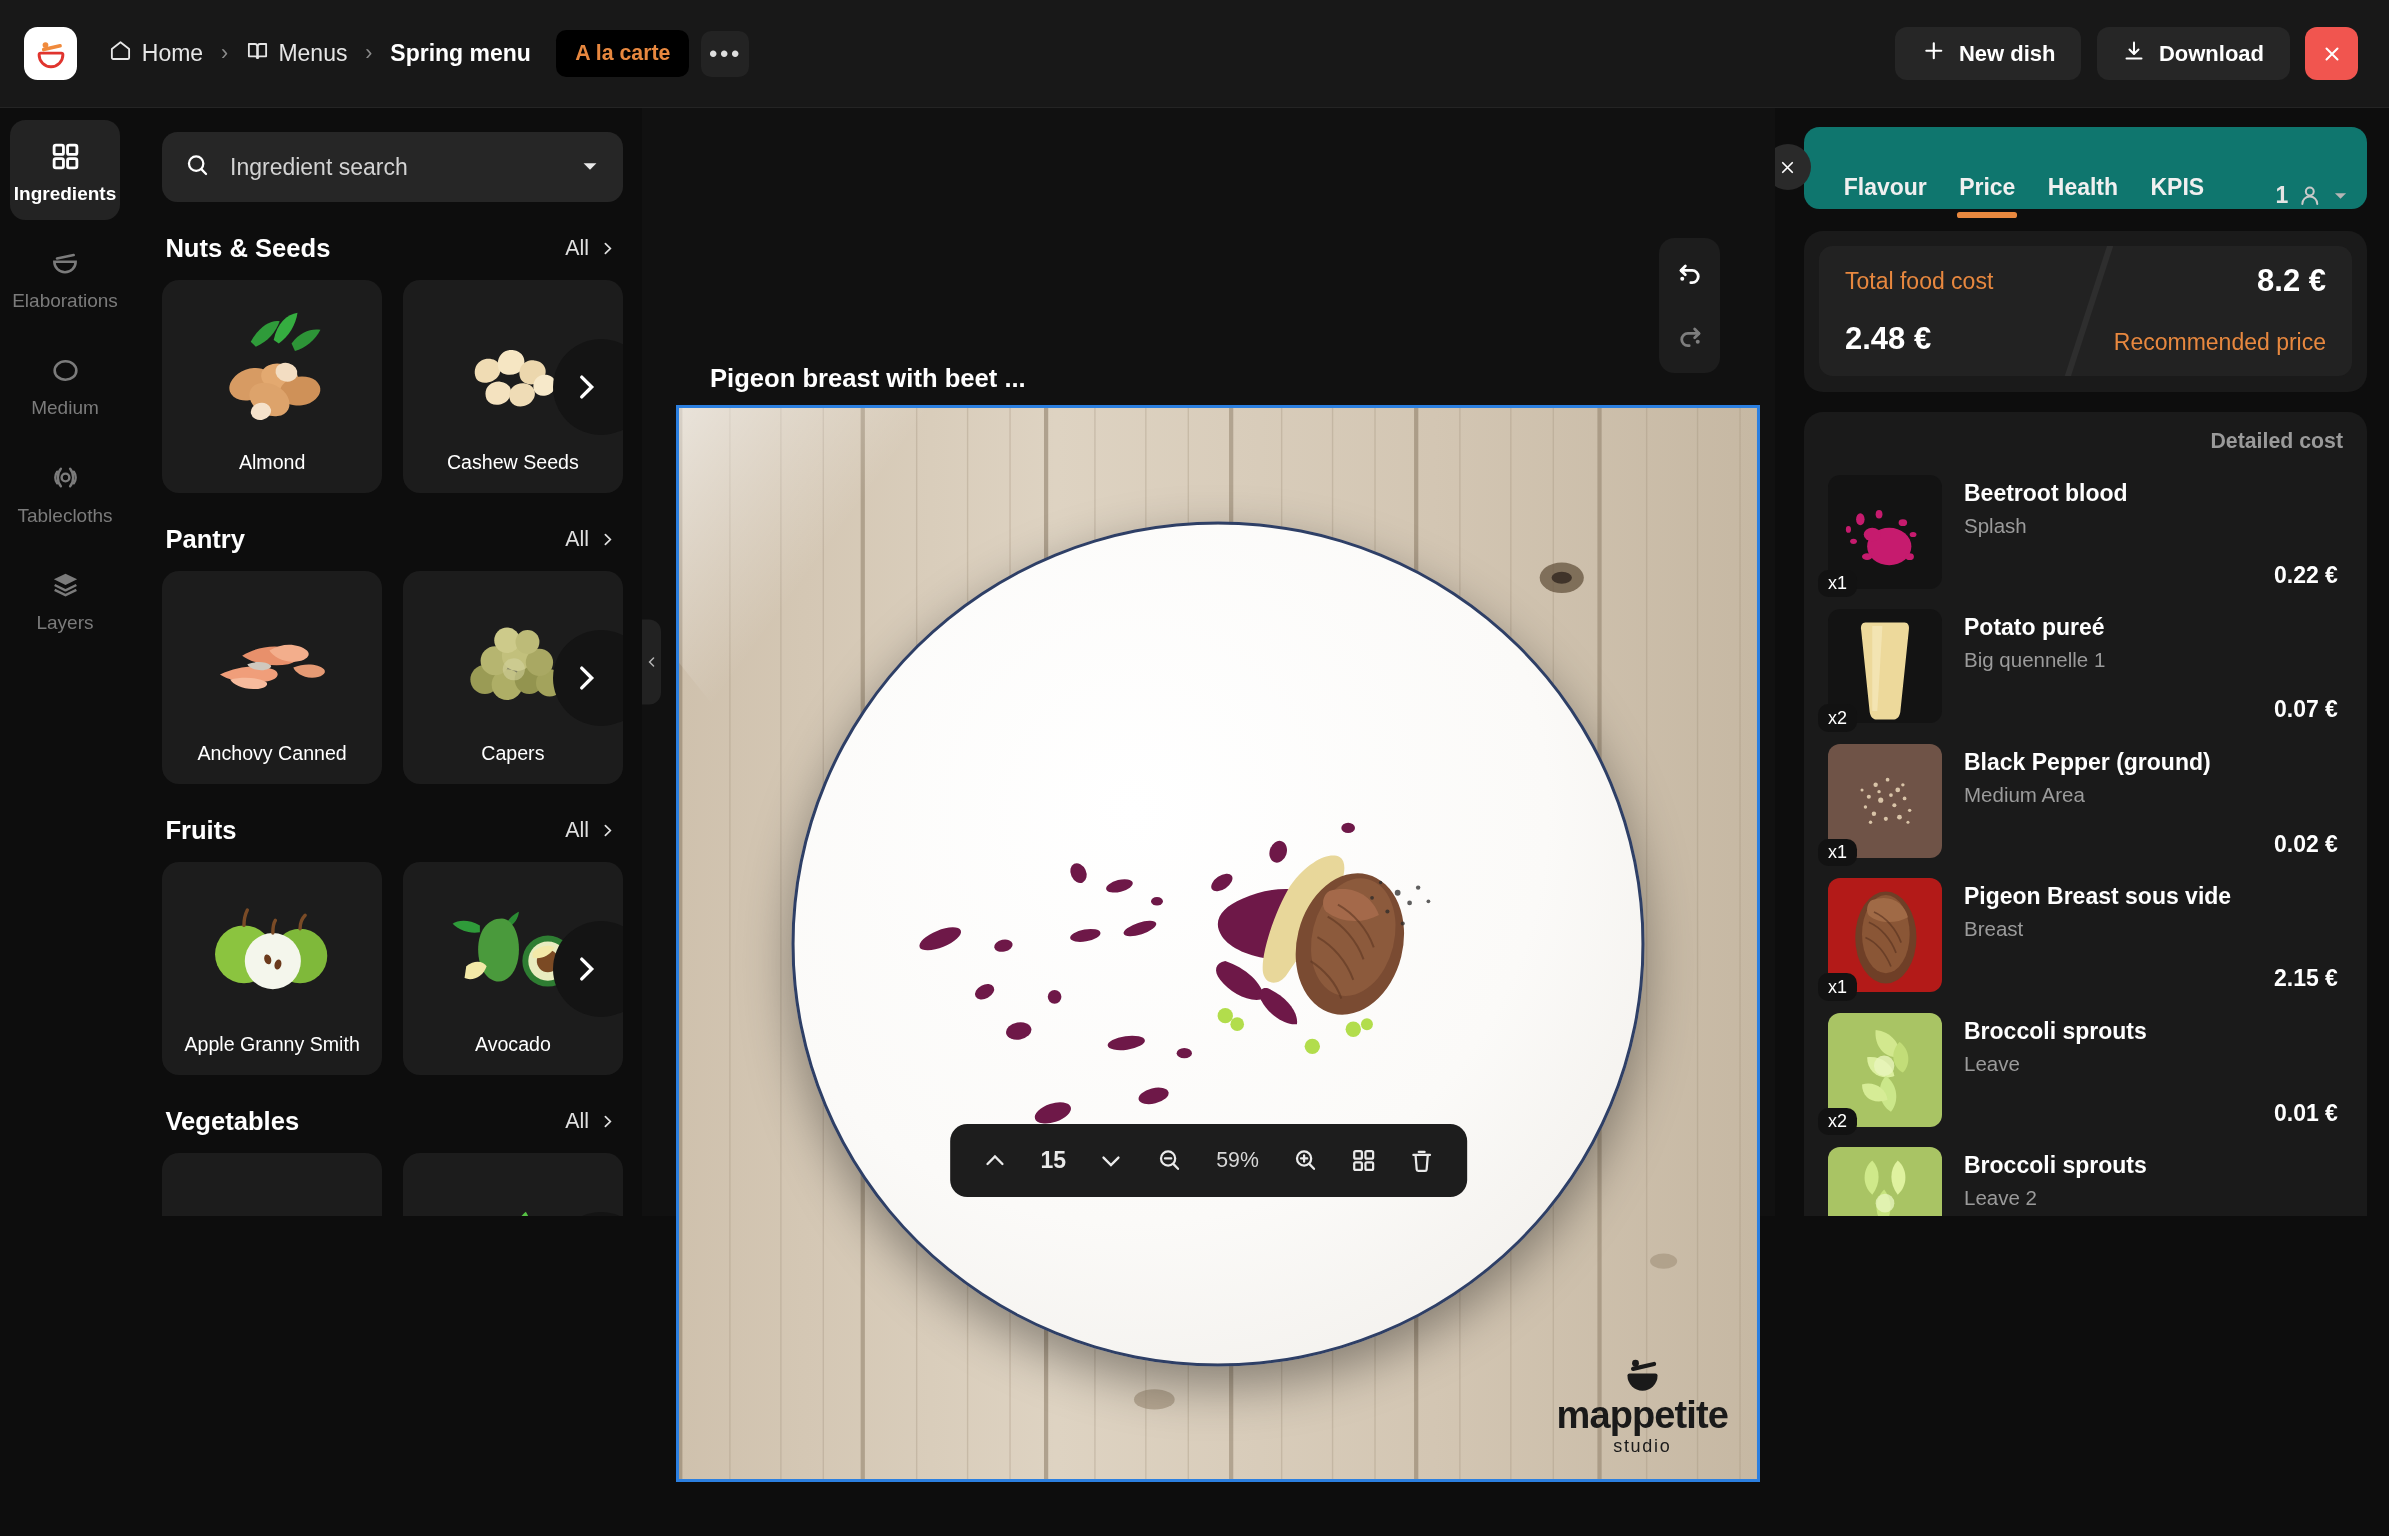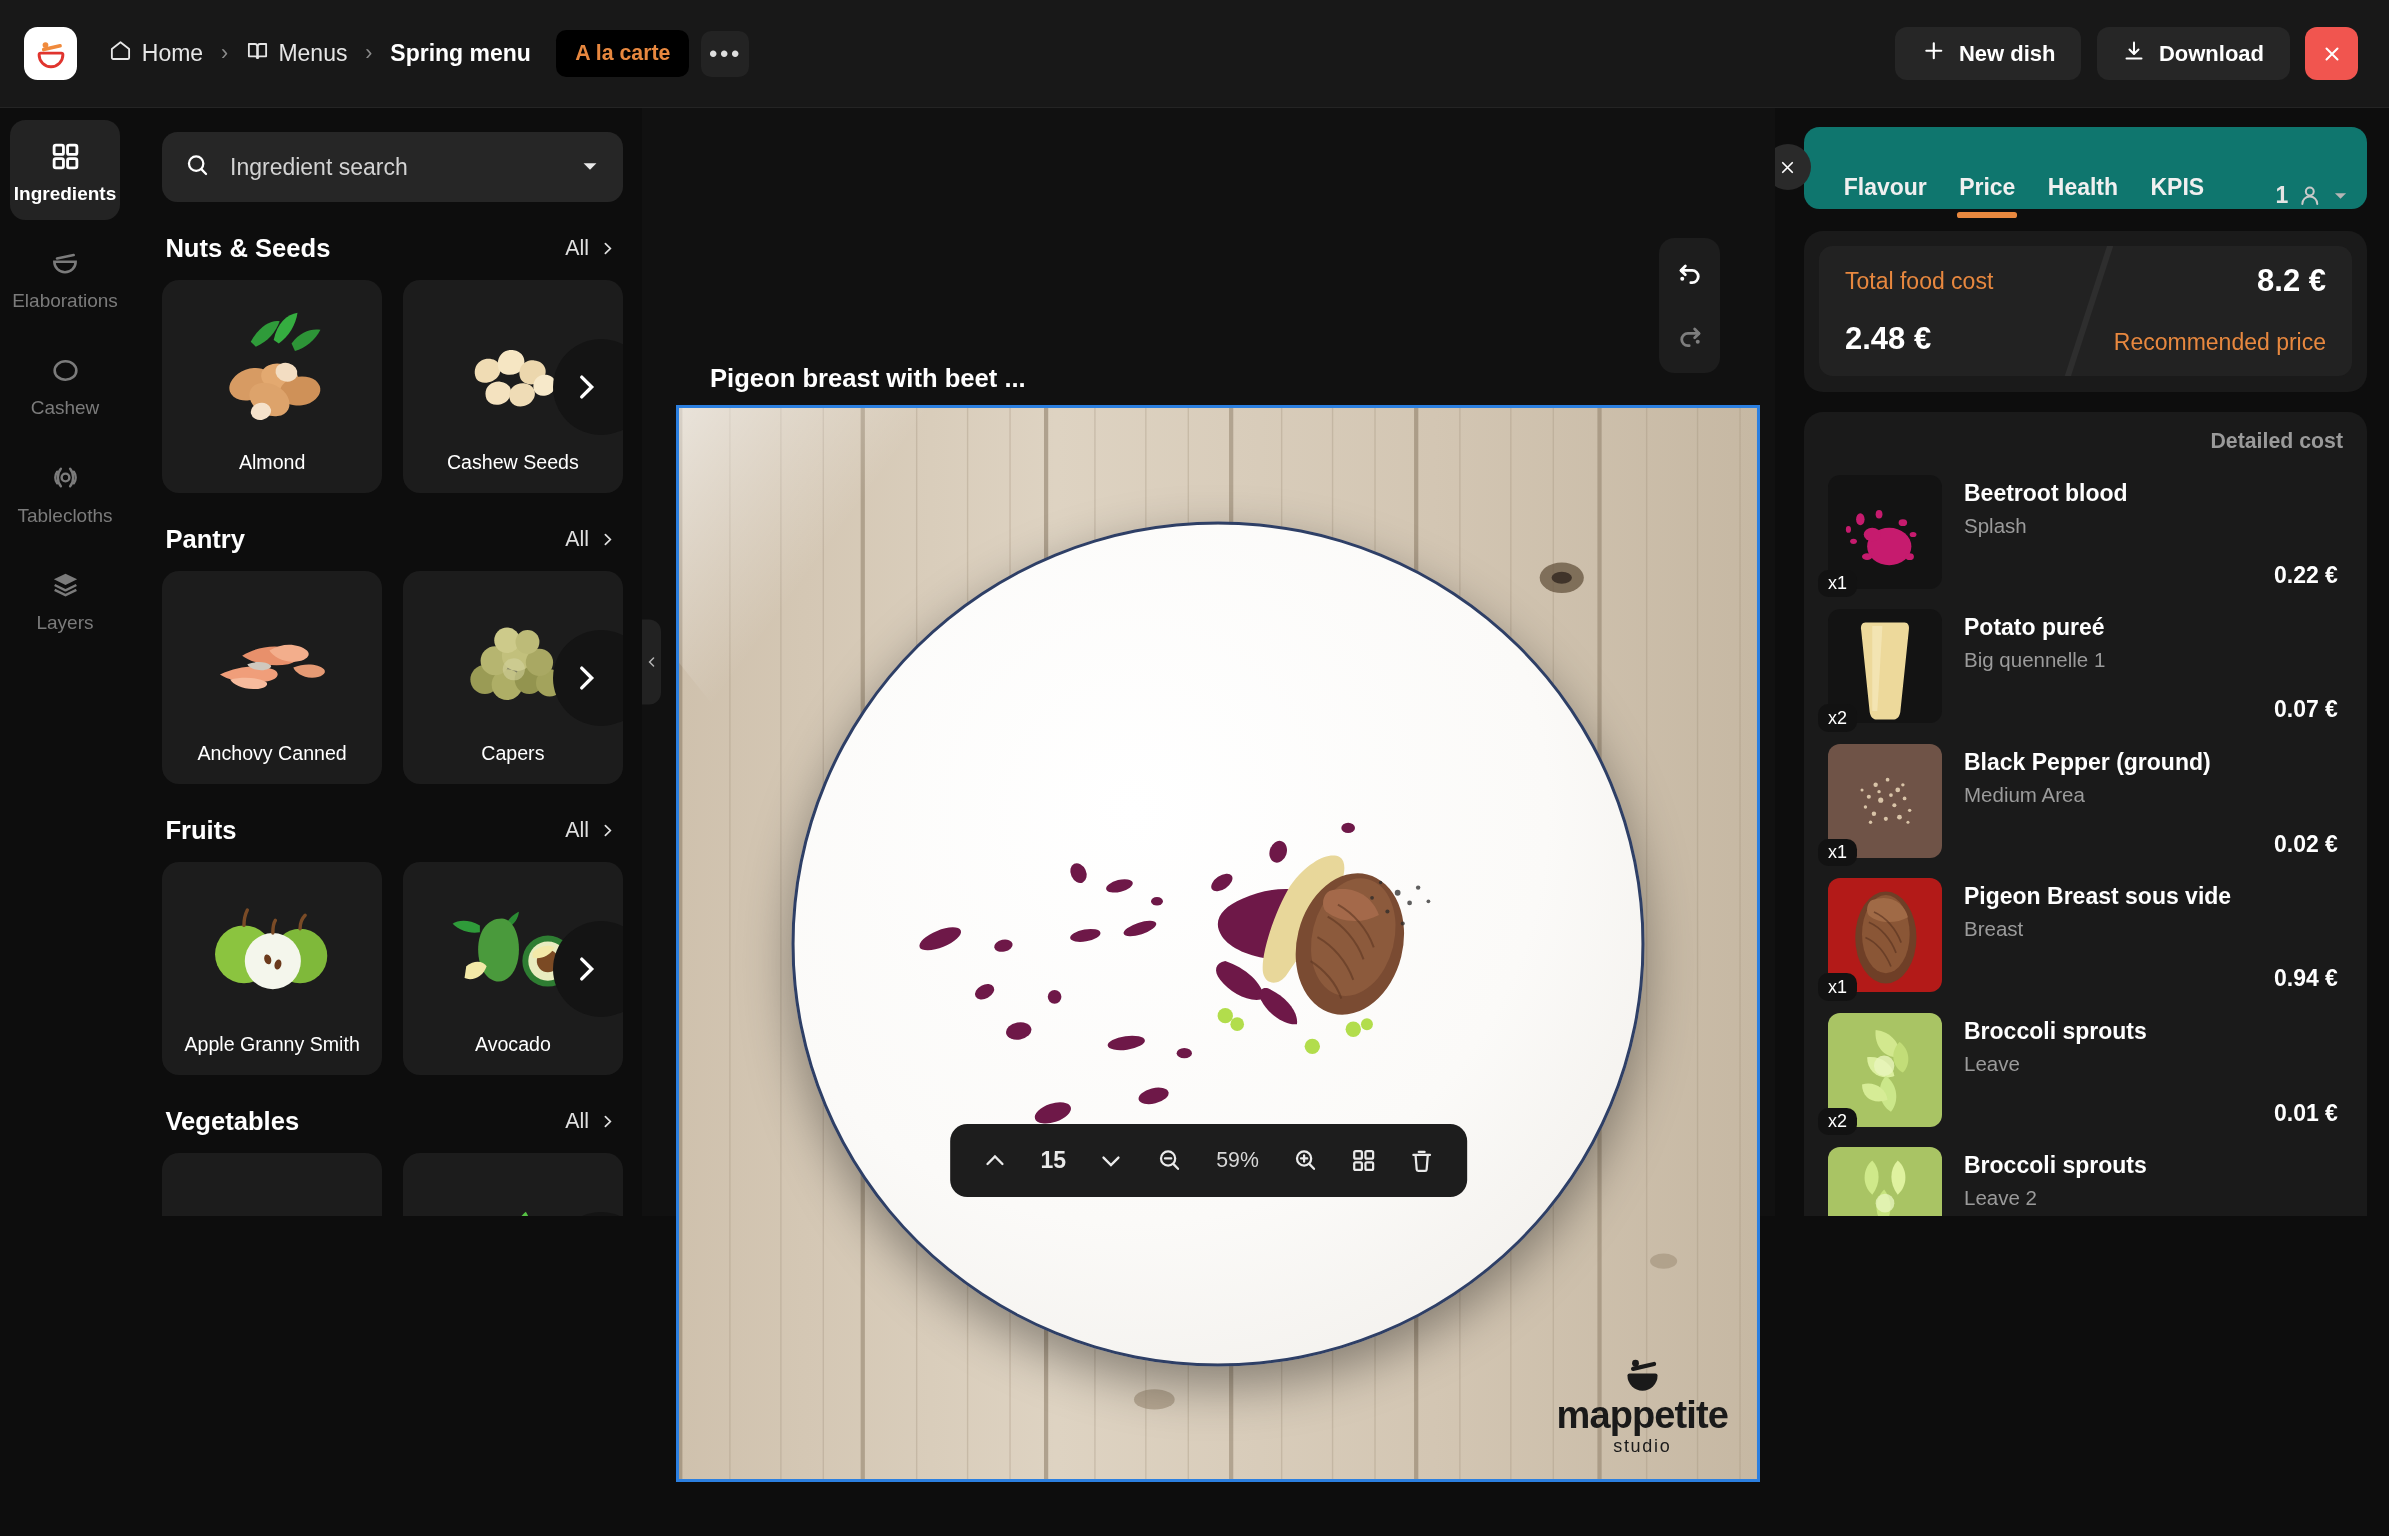--- a/index.html
+++ b/index.html
@@ -303,21 +303,21 @@
           </svg>
         </span>
         <span>Elaborations</span>
       </div>
       <div class="rail-item">
         <span class="rail-ico">
           <svg width="31" height="31" viewBox="0 0 24 24" fill="none" stroke="#7b7b7b" stroke-width="2">
               <ellipse cx="12" cy="12" rx="8.4" ry="7.2"></ellipse>
             </svg>
         </span>
-        <span>Cashew</span>
+        <span>Medium</span>
       </div>
       <div class="rail-item">
         <span class="rail-ico">
           <svg width="31" height="31" viewBox="0 0 24 24" fill="none" stroke="#7b7b7b" stroke-width="1.9" stroke-linecap="round">
             <circle cx="12" cy="12" r="3"></circle>
               <path d="M5.6 16.5a7.6 7.6 0 0 1 0-9"></path>
               <path d="M18.4 7.5a7.6 7.6 0 0 1 0 9"></path>
             <path d="M8.4 18.8a11 11 0 0 1 0-13.6"></path>
               <path d="M15.6 5.2a11 11 0 0 1 0 13.6"></path>
           </svg>
@@ -839,21 +839,21 @@
                     <path d="M54 40c14 6 26 20 32 36"></path>
                 </g>
               </svg>
             </div>
             <div class="qty">x1</div>
           </div>
           <div class="dinfo">
             <div class="dname">Pigeon Breast sous vide</div>
             <div class="ddesc">Breast</div>
           </div>
-          <div class="dprice">0.94 €</div>
+          <div class="dprice">2.15 €</div>
         </div>
 
         <div class="drow">
           <div class="thumb-wrap">
             <div class="thumb" style="background:#a9c464;">
               <svg width="114" height="114" viewBox="0 0 134 134">
                 <path d="M56 20c18 2 30 16 28 32-16 2-30-12-28-32z" fill="#d2e88e"></path>
                 <path d="M84 34c12 8 14 26 4 36-12-6-16-24-4-36z" fill="#c2dd78"></path>
                 <path d="M46 52c16-2 30 8 32 22-16 6-32-4-32-22z" fill="#dbef9f"></path>
                 <path d="M68 74c14 10 16 30 6 42-14-8-18-30-6-42z" fill="#cbe78a"></path>

